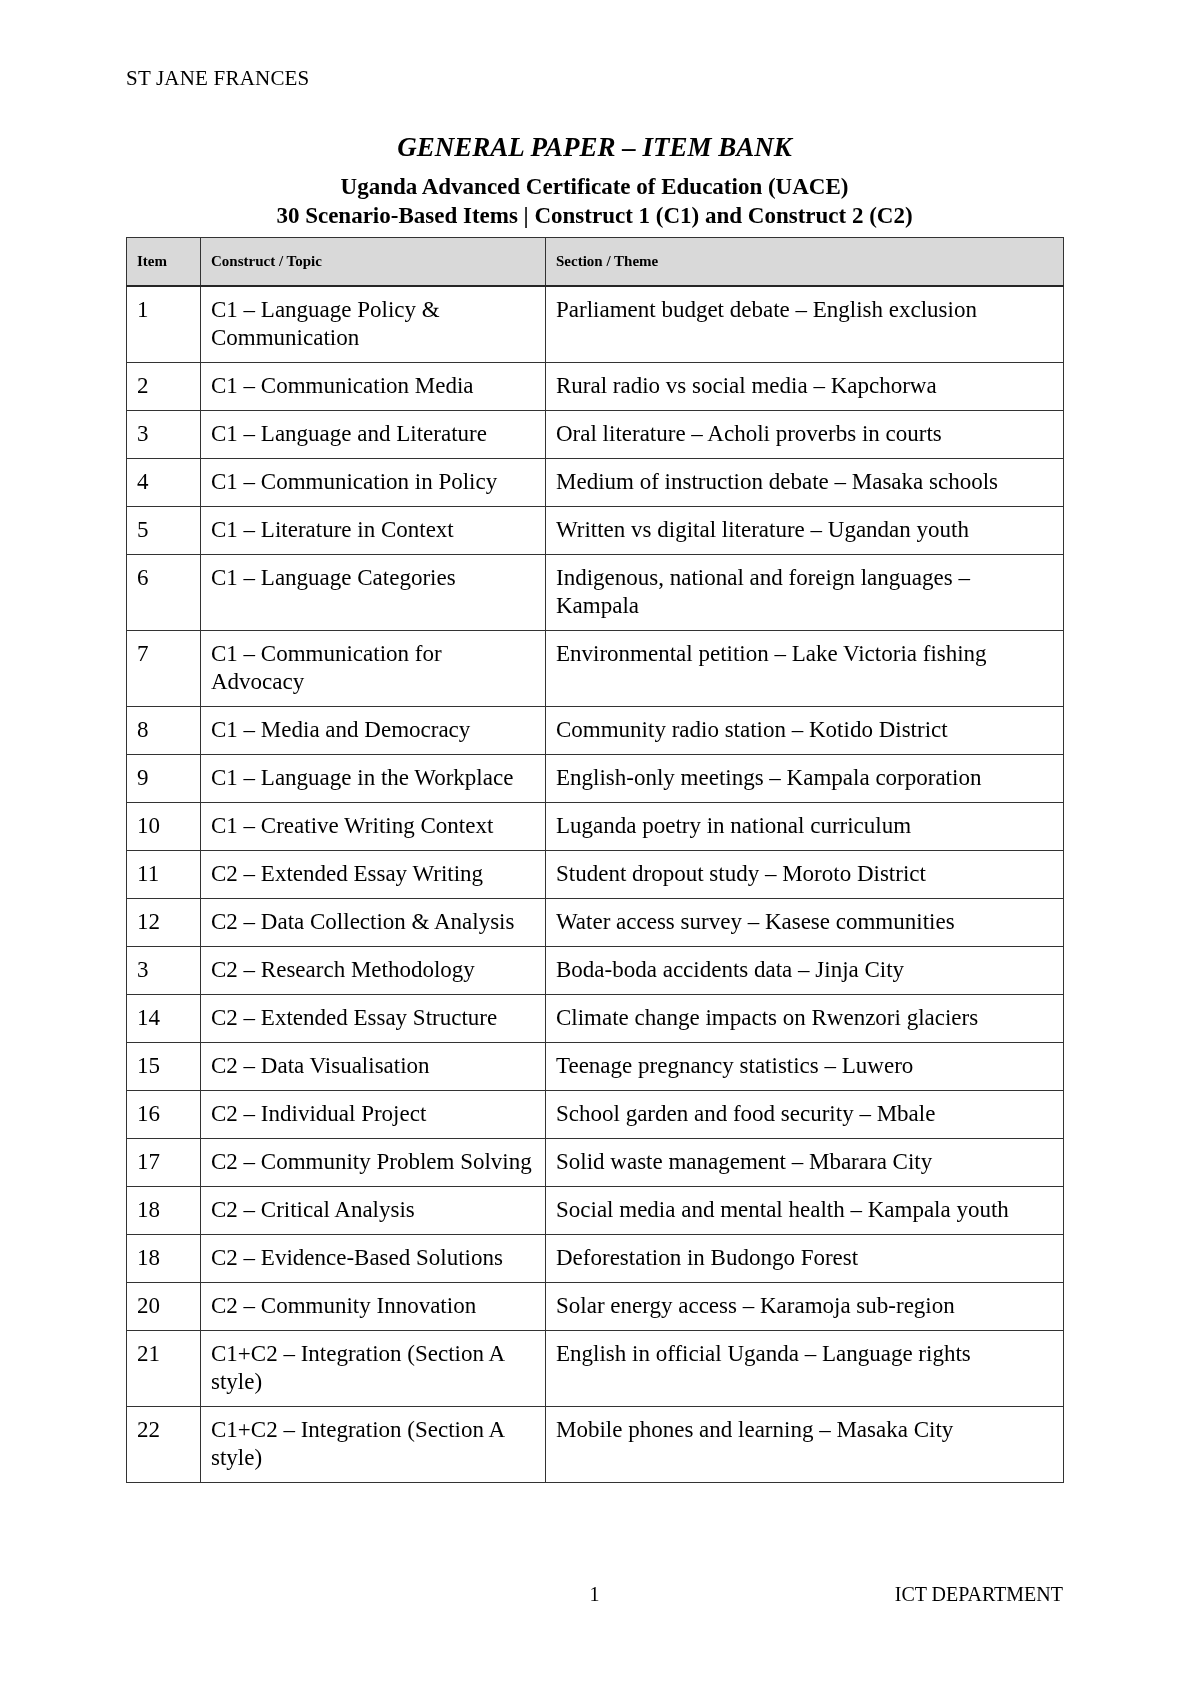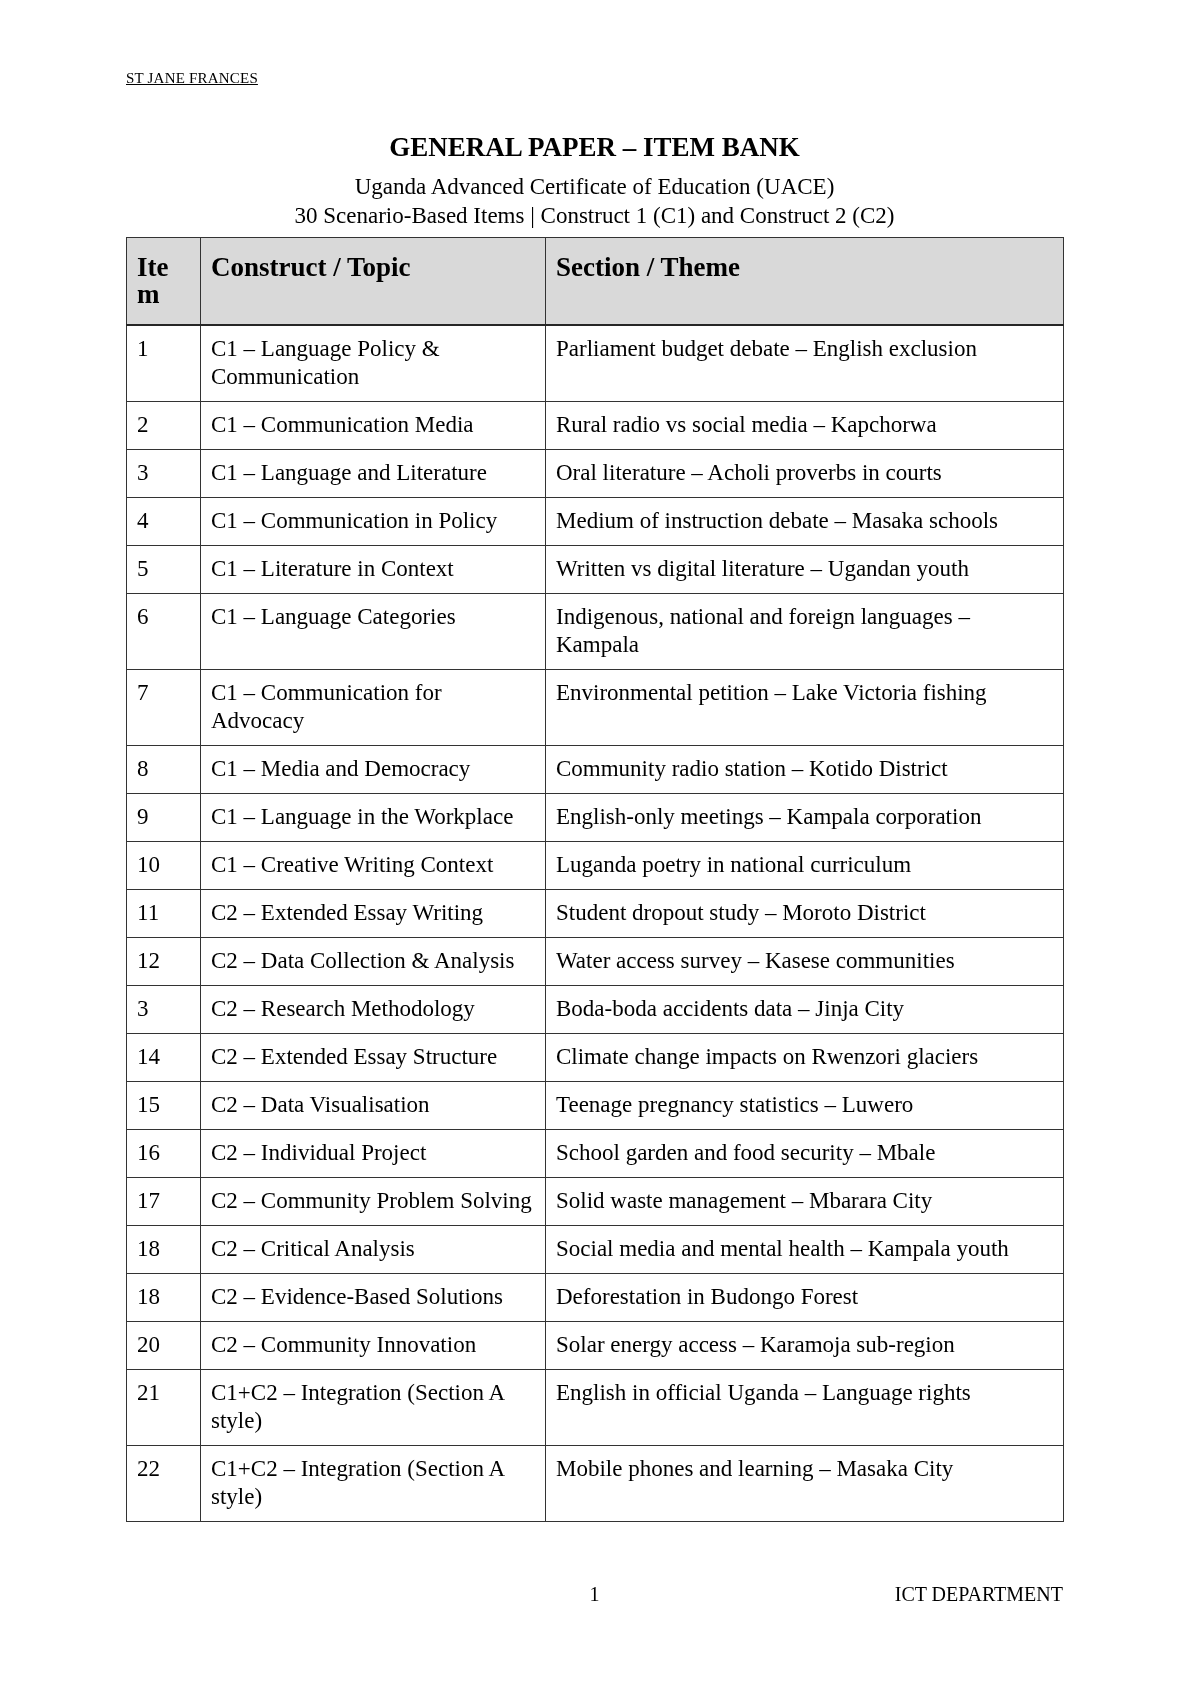--- a/index.html
+++ b/index.html
@@ -7,52 +7,51 @@
     width:1190px; height:1684px;
     background:#ffffff;
     color:#000000;
     font-family:"Liberation Serif", serif;
     position:relative;
     overflow:hidden;
   }
   .page { position:absolute; left:126px; top:0; width:937px; }
   .school {
     margin-top:66px;
-    font-size:15px; line-height:24px;
+    font-size:21px; line-height:24px;
     letter-spacing:0.2px;
-    text-decoration:underline;
   }
   .title {
     margin-top:42px;
     text-align:center;
-    font-size:27px; font-weight:bold; line-height:30px;
+    font-size:27px; font-weight:bold; line-height:30px;font-style:italic;
   }
   .sub {
     text-align:center;
-    font-size:23px; font-weight:normal; line-height:27px;
+    font-size:23px; font-weight:bold; line-height:27px;
   }
   .sub1 { margin-top:11px; }
   .sub2 { margin-top:2px; }
   table.itembank {
     margin-top:8px;
     border-collapse:collapse;
     table-layout:fixed;
     width:937px;
   }
   table.itembank th, table.itembank td {
     border:1px solid #333333;
     vertical-align:top;
     text-align:left;
     word-wrap:break-word;
   }
   table.itembank th {
     background:#d9d9d9;
-    font-size:27px; font-weight:bold;
+    font-size:15px; font-weight:bold;
     line-height:27px;
-    padding:16px 10px;
+    padding:10px 10px;
     border-bottom:2px solid #262626;
   }
   table.itembank td {
     font-size:23px;
     line-height:28px;
     padding:9px 10px 10px 10px;
   }
   td.c-item { padding-left:9px; }
   .footer {
     position:absolute; left:126px; top:1582px;

